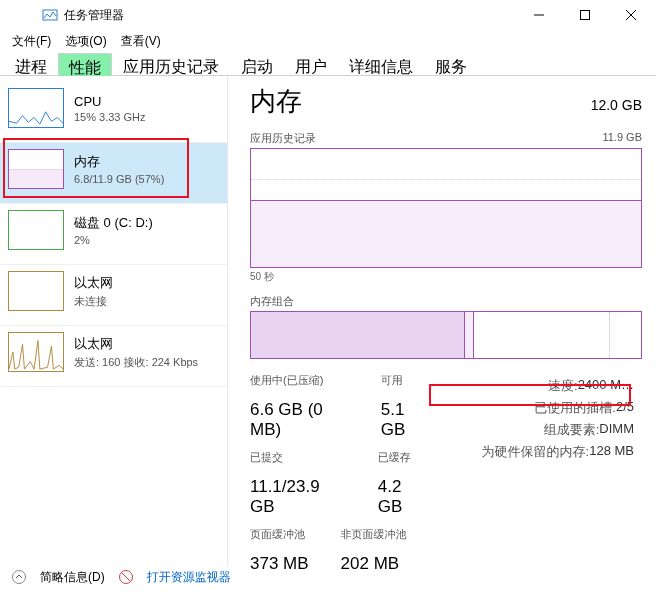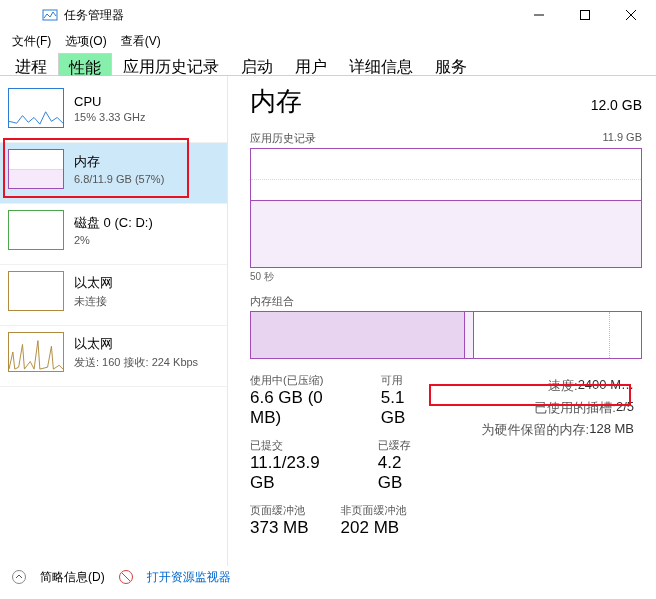--- a/index.html
+++ b/index.html
@@ -50,21 +50,21 @@
 .comp-seg.inuse { background: #e8d3f0; border-right: 1px solid #a04db5; flex: 55; }
 .comp-seg.modified { background: #f6edfa; border-right: 1px solid #a04db5; flex: 2; }
 .comp-seg.standby { border-right: 1px dotted #c8b3d8; flex: 35; }
 .comp-seg.free { flex: 8; }
 
 .stats { display: flex; margin-top: 14px; gap: 17px; }
 .stats-left { flex: 1; }
 .stats-right { width: 196px; border: 2px solid transparent; }
 .pair-row { display: flex; gap: 32px; }
 .pair .lbl { font-size: 11px; color: #555; }
-.pair .val { font-size: 17px; margin-top: 0; }
+.pair .val { font-size: 17px; margin-top: 12px; }
 .pair2 { margin-top: 10px; }
 .kv { display: flex; justify-content: flex-end; font-size: 13px; color: #333; padding: 2px 6px; }
 .kv .k { color: #555; }
 .red-box2 { position: absolute; border: 2px solid #e81123; pointer-events: none; }
 
 .footer { position: absolute; left: 11px; bottom: 8px; height: 22px; display: flex; align-items: flex-start; gap: 13px; font-size: 12px; }
 .footer .ic { width: 16px; height: 16px; display: inline-flex; align-items: center; justify-content: center; }
 .footer a { color: #0066cc; text-decoration: none; }
 </style>
 </head>
@@ -222,20 +222,24 @@
       <div class="stats-right">
         <div class="kv">
             <span class="k">速度:</span>
             <span>2400 M…</span>
           </div>
         <div class="kv">
             <span class="k">已使用的插槽:</span>
             <span>2/5</span>
           </div>
         <div class="kv">
+            <span class="k">组成要素:</span>
+            <span>DIMM</span>
+          </div>
+        <div class="kv">
             <span class="k">为硬件保留的内存:</span>
             <span>128 MB</span>
           </div>
       </div>
     </div>
   </div>
 </div>
 
 <div class="red-box1" style="left:3px; top:138px; width:186px; height:60px;"></div>
 <div class="red-box2" style="left:429px; top:384px; width:202px; height:22px;"></div>

